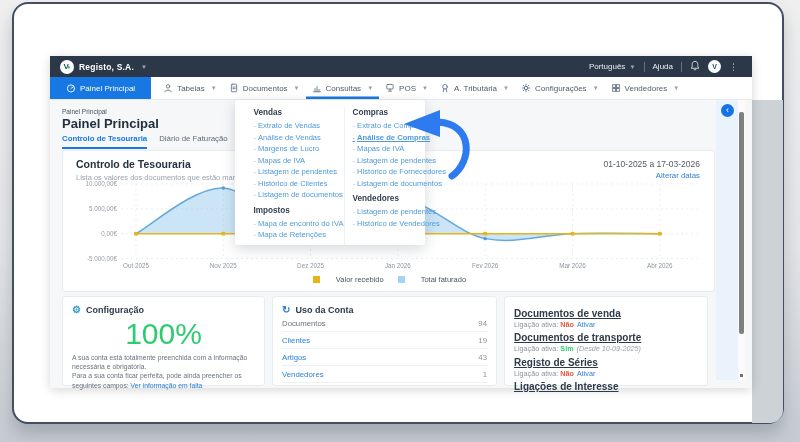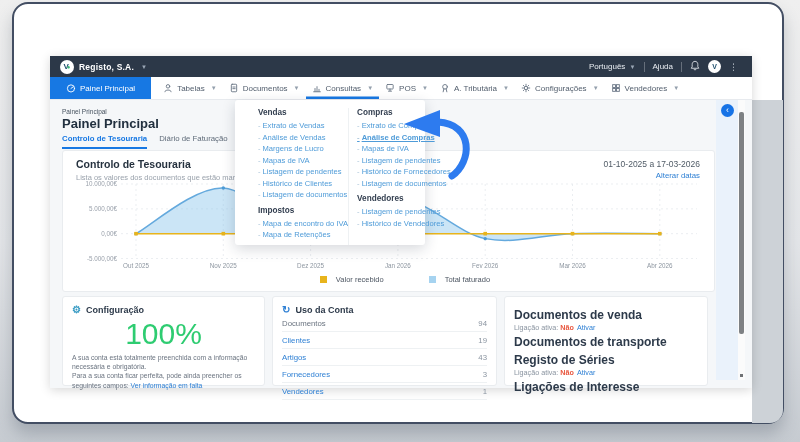--- a/index.html
+++ b/index.html
@@ -55,57 +55,57 @@
 
   
   .chart-card { position:absolute; left:12px; top:50px; width:653px; height:142px; background:#fff;
                 border:1px solid #e9ecef; border-radius:3px; }
   .cc-title { position:absolute; left:13px; top:7px; font-size:10.5px; font-weight:bold; color:#26323f; }
   .cc-sub { position:absolute; left:13px; top:22px; font-size:7.5px; color:#9aa2ac; width:420px; }
   .cc-date { position:absolute; right:14px; top:8px; font-size:8.5px; color:#505b66; }
   .cc-link { position:absolute; right:14px; top:20px; font-size:7.8px; color:#2f80d4; }
   .legend { position:absolute; left:0; top:124px; width:653px; display:flex; justify-content:center;
             gap:14px; font-size:7.5px; color:#4d5662; }
-  .legend .item { display:flex; align-items:center; gap:9px;margin-left:31px; }
+  .legend .item { display:flex; align-items:center; gap:16px; }
   .sw { width:7px; height:7px; display:inline-block; }
 
   
   .cards-row { position:absolute; left:12px; top:196px; width:654px; height:90px; display:flex; gap:7px; }
   .card { background:#fff; border:1px solid #e9ecef; border-radius:3px; position:relative; padding:7px 9px; }
   .card-title { display:flex; align-items:center; gap:5px; font-size:9px; font-weight:bold; color:#2d3a4a; }
   .card.config { width:203px; }
   .card.usage  { width:225px; }
   .card.at     { width:204px; }
   .gear-glyph { color:#3a9cc4; font-size:10px; font-style:normal; }
   .refresh-glyph { color:#2f80d4; font-size:10px; font-weight:bold; font-style:normal; }
   .percent { text-align:center; font-size:30px; color:#2ecc71; margin-top:2px; }
   .config-text { font-size:6.8px; color:#6b7480; line-height:1.35; margin-top:2px; }
   .config-text a { color:#2f80d4; text-decoration:none; }
   .usage-row { display:flex; justify-content:space-between; font-size:7.8px; padding:3.5px 0;
                border-bottom:1px solid #eef1f3; }
   .usage-row .lbl { color:#2f80d4; } .usage-row .lbl.plain { color:#6b7480; }
   .usage-row .val { color:#8a94a0;text-align:right; }
-  .at-entry .nm { font-size:12px; font-weight:bold; color:#2d3a4a; margin-top:3.5px; }
+  .at-entry .nm { font-size:10px; font-weight:bold; color:#2d3a4a; margin-top:3.5px;text-decoration:underline; }
   .at-entry .st { font-size:7.2px; color:#8a94a0; margin-top:1px; }
   .at-entry .st b { font-weight:bold; }
   .at-entry .st a { color:#2f80d4; text-decoration:none; margin-left:3px; }
   .at-entry .st i { color:#9aa2ad; margin-left:3px; }
 
   
   .right-strip { position:absolute; left:666px; top:44px; width:22px; height:280px; background:#eaf2fb; }
   .collapse-btn { position:absolute; left:671px; top:48px; width:13px; height:13px; border-radius:50%;
                   background:#1673e6; color:#fff; font-size:9px; line-height:12px; text-align:center; }
   .scrollbar { position:absolute; left:688px; top:44px; width:7px; height:280px; background:#fbfbfb; }
   .sb-thumb { position:absolute; left:1px; top:12px; width:5px; height:222px; background:#7e8184; border-radius:2px; }
   .sb-arrow { position:absolute; left:2px; bottom:3px; width:3px; height:3px; background:#6f7275; }
 
   
   .dropdown { position:absolute; left:235px; top:100px; width:190px; height:145px; background:#fff;
               border-radius:3px; box-shadow:0 4px 14px rgba(30,40,60,.18); z-index:20;
-              display:flex; padding:8px 0 0 23px; }
+              display:flex; padding:8px 0 0 23px;justify-content:center; }
   .menu-col { width:92px; }
   .menu-col + .menu-col { border-left:1px solid #eef1f3; padding-left:8px; width:86px; }
   .menu-sec { margin-bottom:5px; }
   .menu-head { font-size:8.2px; font-weight:bold; color:#333f50; height:12px; }
   .menu-item { font-size:7.6px; color:#4e9bd8; height:11.5px; line-height:11.5px; white-space:nowrap; }
   .menu-item .dash { color:#a9c4d9; margin-right:2px; }
   .menu-item.hl { text-decoration:underline;font-weight:bold; }
 
   .arrow-svg { position:absolute; left:392px; top:102px; z-index:25; }
   .chart-svg { position:absolute; left:0; top:0; pointer-events:none; }
@@ -320,38 +320,35 @@
               </div>
               <div class="usage-row">
                 <span class="lbl">Clientes</span>
                 <span class="val">19</span>
               </div>
               <div class="usage-row">
                 <span class="lbl">Artigos</span>
                 <span class="val">43</span>
               </div>
               <div class="usage-row">
-                <span class="lbl">Fornecedores</span>
-                <span class="val">3</span>
-              </div>
-              <div class="usage-row">
                 <span class="lbl">Vendedores</span>
                 <span class="val">1</span>
               </div>
             </div>
         </div>
 
         <div class="card at">
           <div id="at-entries">
               <div class="at-entry">
                 <div class="nm">Documentos de venda</div>
                 <div class="st">Ligação ativa: <b style="color:#e8573f">Não</b><a>Ativar</a></div>
               </div>
               <div class="at-entry">
                 <div class="nm">Documentos de transporte</div>
+                <div class="st">Ligação ativa: <b style="color:#2dcc70">Sim</b><i>(Desde 10-09-2025)</i></div>
               </div>
               <div class="at-entry">
                 <div class="nm">Registo de Séries</div>
                 <div class="st">Ligação ativa: <b style="color:#e8573f">Não</b><a>Ativar</a></div>
               </div>
               <div class="at-entry">
                 <div class="nm">Ligações de Interesse</div>
               </div>
             </div>
         </div>

